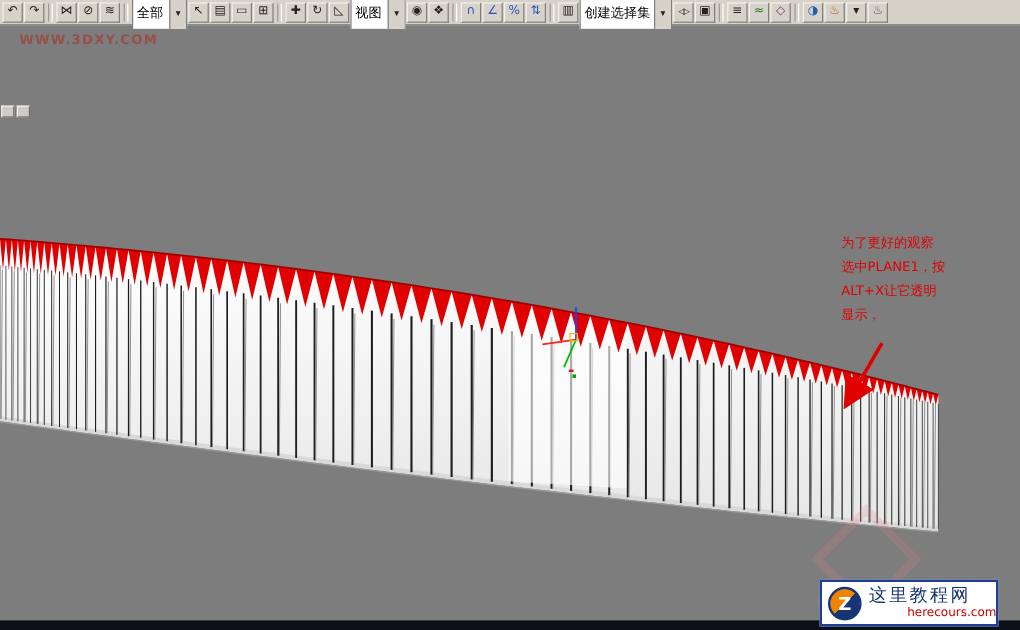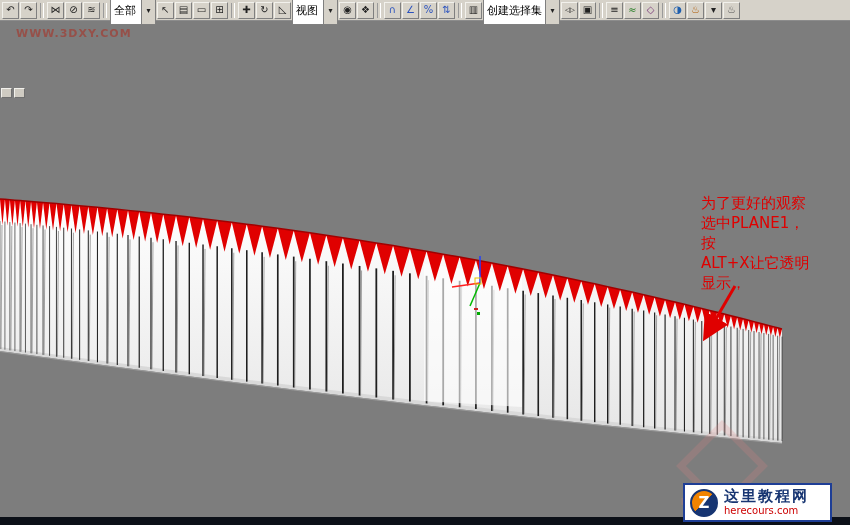--- a/index.html
+++ b/index.html
@@ -25,37 +25,37 @@
   .tcombo-arrow{width:14px;background:#d6d2c9;border-left:1px solid #7f7f7f;font-size:8px;
           display:flex;align-items:center;justify-content:center;color:#222;}
 
   
   .viewport{position:absolute;left:0;top:21px;right:0;bottom:8px;background:#7d7d7d;z-index:0;}
   #scene-svg{position:absolute;left:0;top:0;z-index:1;}
 
   .watermark{position:absolute;left:16px;top:27px;z-index:5;color:#9a4a42;opacity:.88;
              font-weight:bold;font-size:11px;letter-spacing:1px;}
   .annotation{position:absolute;left:701px;top:193px;width:116px;z-index:5;color:#e00000;
-              font-size:15px;line-height:20px;white-space:pre-line;}
+              font-size:11px;line-height:20px;white-space:pre-line;}
 
   .left-widget{position:absolute;left:1px;top:88px;z-index:5;display:flex;gap:2px;}
   .left-widget span{display:block;width:11px;height:10px;background:#cfcbc2;
               border:1px solid;border-color:#f2f1ec #6f6f6f #6f6f6f #f2f1ec;}
 
   
   .bottom-bar{position:absolute;left:0;right:0;bottom:0;height:8px;background:#0c1018;z-index:10;}
   .badge{position:absolute;left:683px;top:483px;width:149px;height:39px;z-index:20;
          background:#fff;border:2px solid #1e3e96;display:flex;align-items:center;
          padding:2px 5px;gap:6px;}
   .badge-logo{width:28px;height:28px;border-radius:50%;flex:0 0 auto;
          background:linear-gradient(135deg,#f08300 0 50%,#173572 50% 100%);
          border:2px solid #173572;color:#fff;font-weight:bold;font-size:15px;
          display:flex;align-items:center;justify-content:center;}
-  .badge-title{color:#173572;font-weight:bold;font-size:15px;letter-spacing:2px;line-height:17px;}
-  .badge-sub{color:#cc0000;font-size:10px;line-height:12px;}
+  .badge-title{color:#173572;font-weight:normal;font-size:15px;letter-spacing:2px;line-height:17px;}
+  .badge-sub{color:#cc0000;font-size:10px;line-height:12px;margin-left:32px;}
 </style>
 </head>
 <body>
 
 <div id="app">
 
   <div class="viewport"></div>
 
   <svg id="scene-svg" width="850" height="525">
     <defs>

